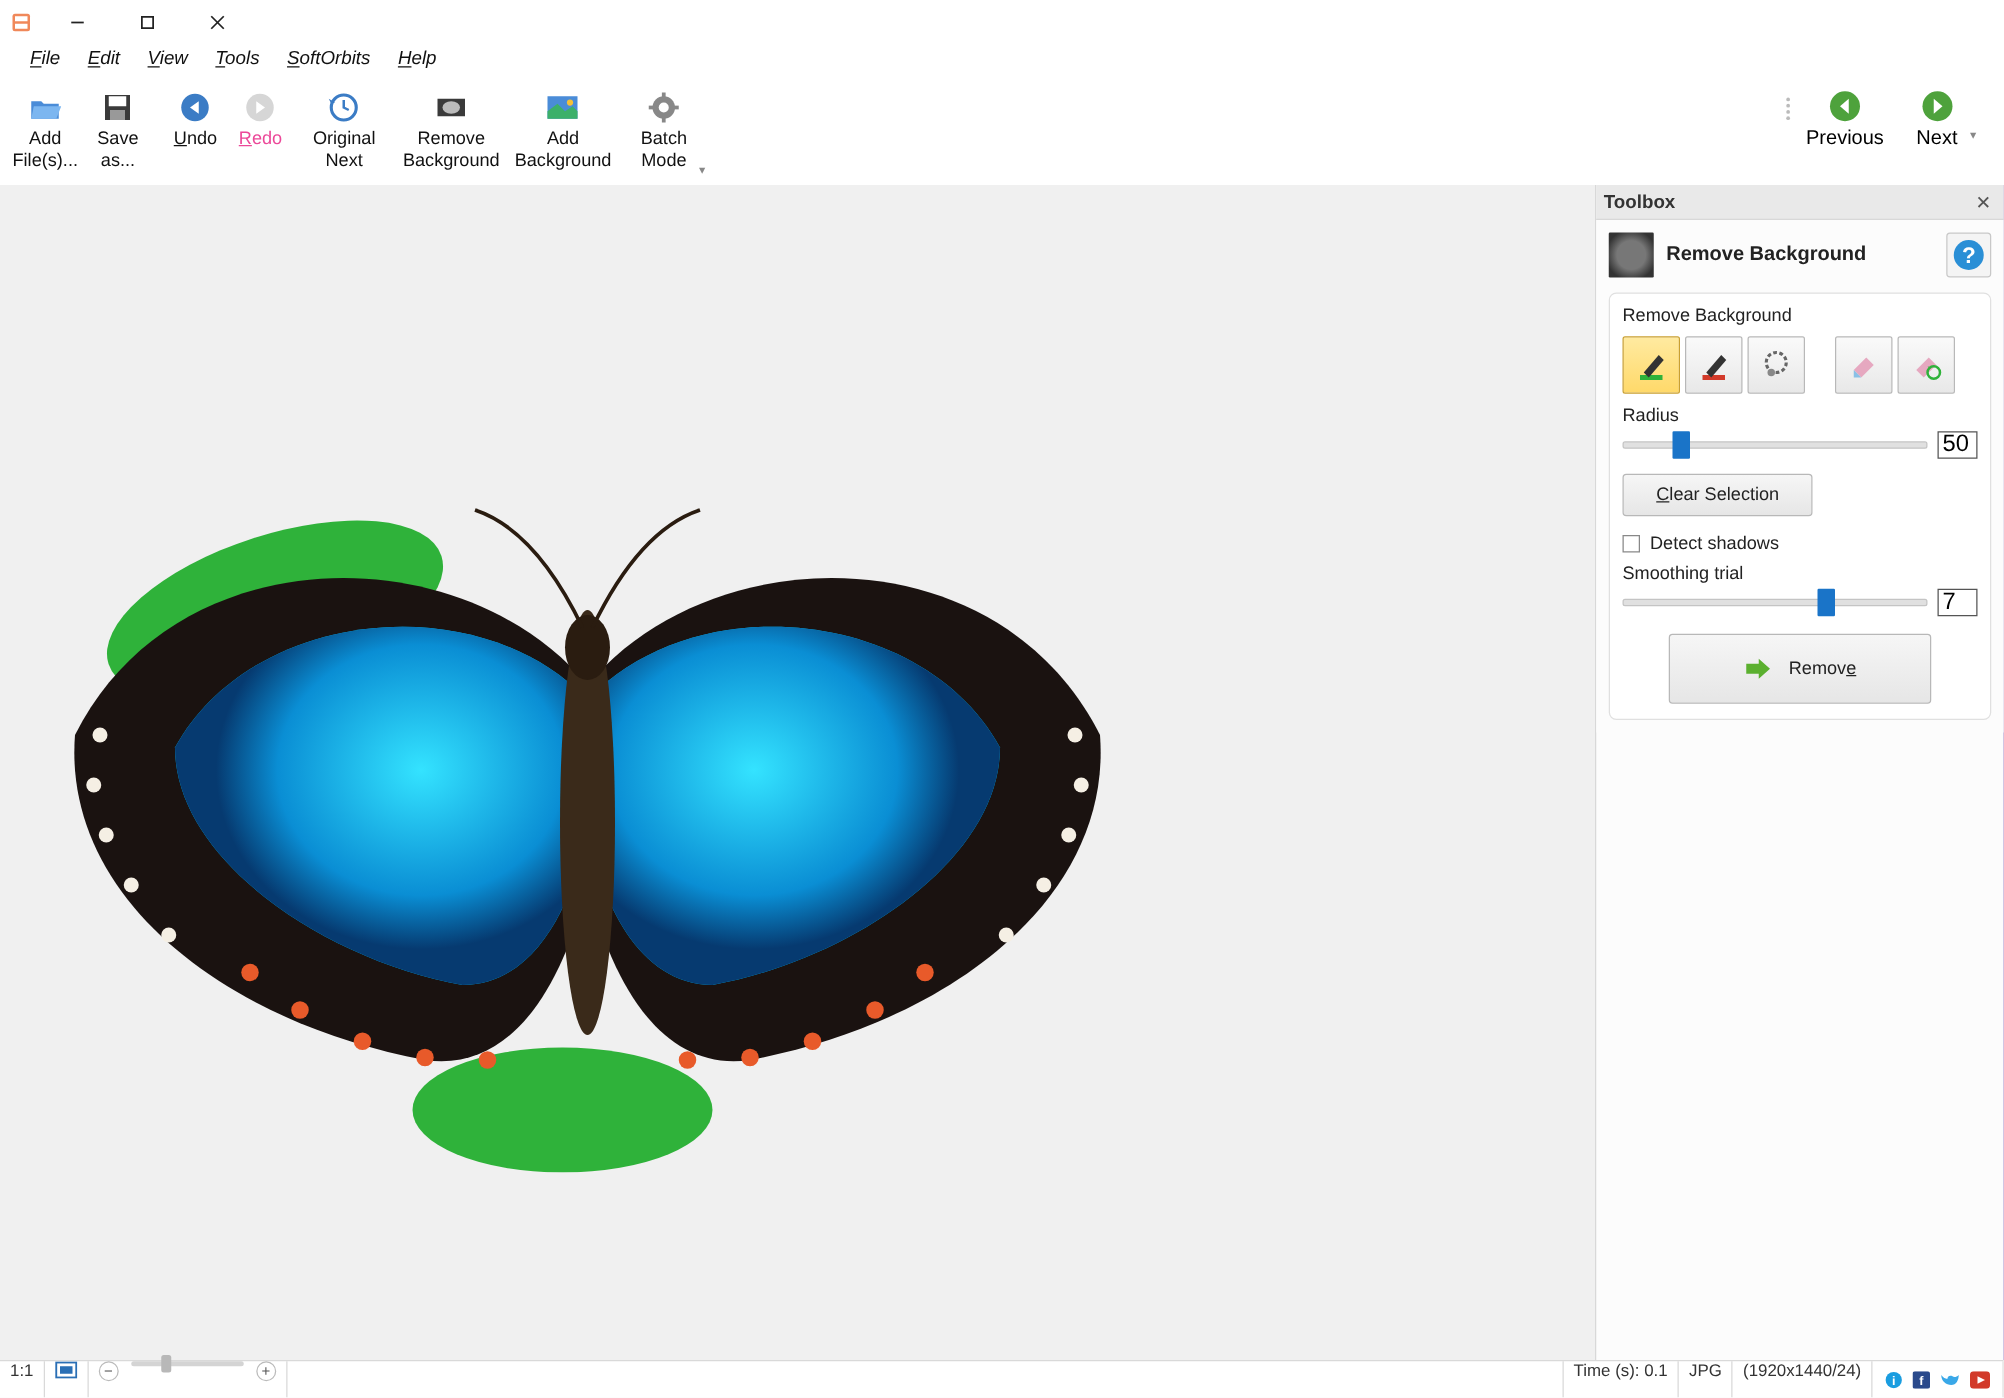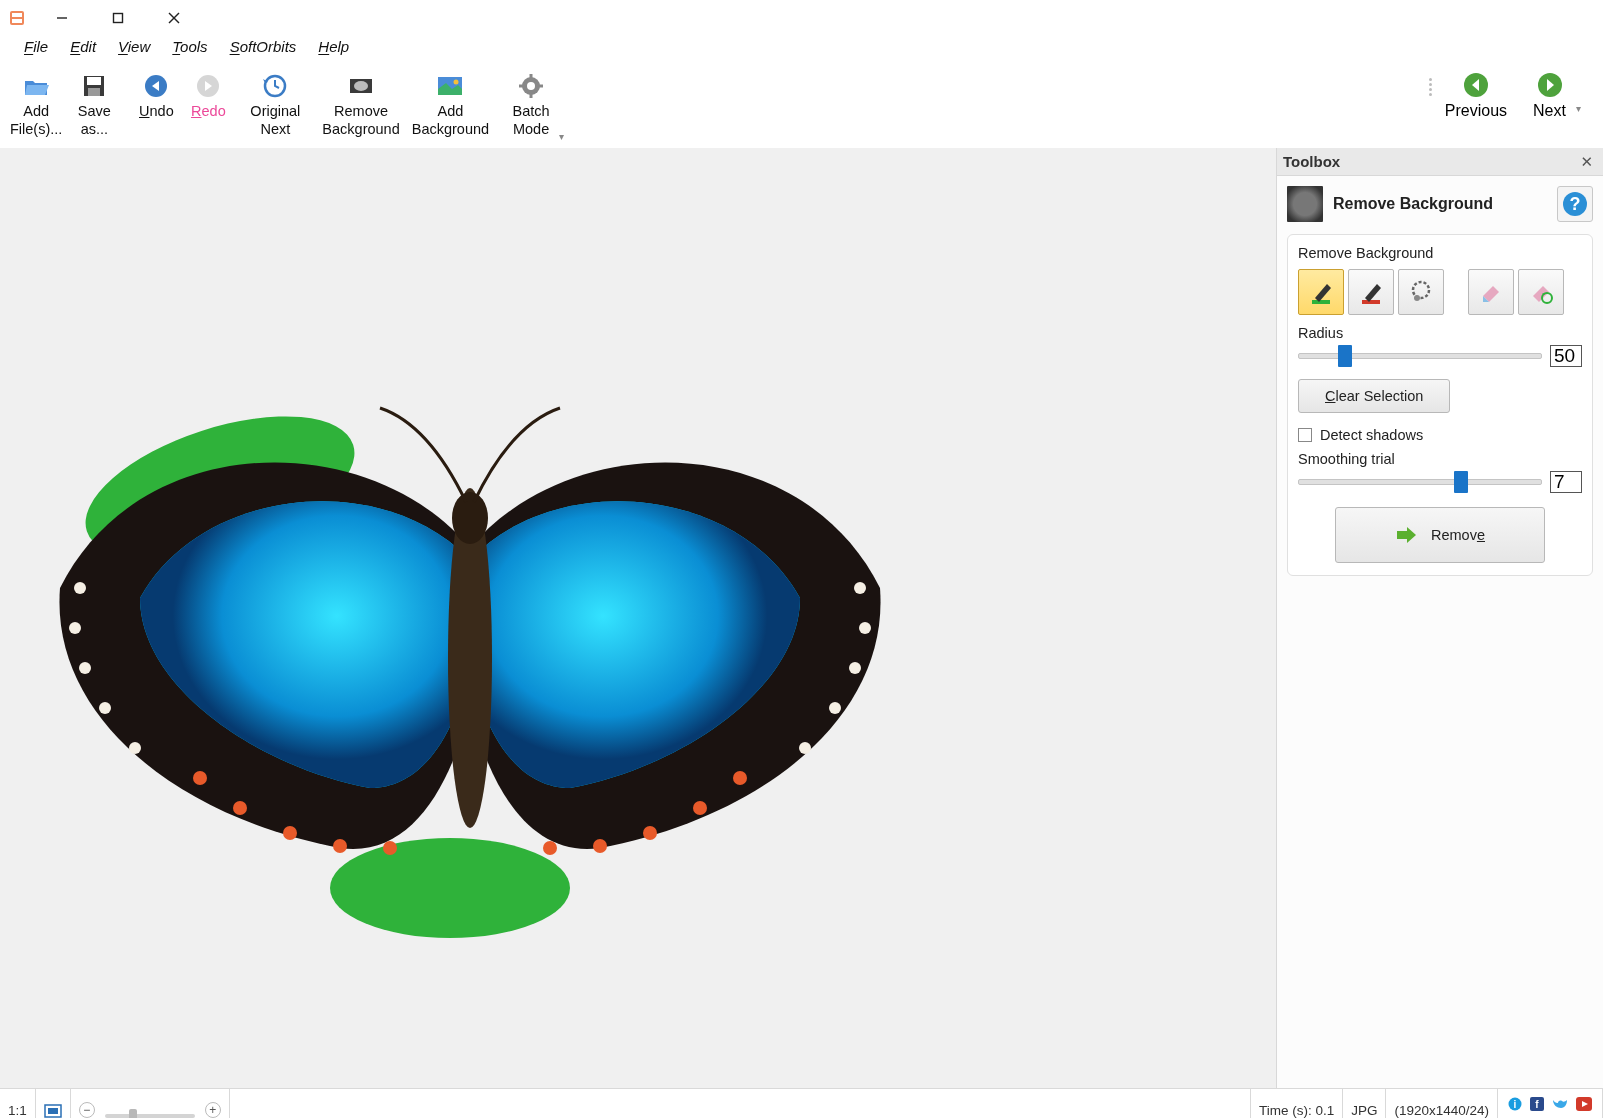--- a/index.html
+++ b/index.html
@@ -60,21 +60,21 @@
   .slider-track { flex: 1; height: 6px; background: #e0e0e0; border: 1px solid #c4c4c4; border-radius: 2px; position: relative; }
   .slider-thumb { width: 14px; height: 22px; background: #1a74c8; position: absolute; top: -9px; border-radius: 1px; }
   .slider-value { width: 32px; height: 22px; border: 1px solid #555; font-size: 19px; text-align: left; padding: 1px 3px; }
   .action-btn { display: inline-flex; align-items: center; justify-content: center; height: 34px; padding: 0 26px; background: linear-gradient(#f6f6f6, #e6e6e6); border: 1px solid #b8b8b8; border-radius: 3px; font-size: 14.5px; color: #222; margin-top: 12px; }
   .action-btn.big { height: 56px; width: 210px; margin: 14px auto 0 auto; display: flex; gap: 14px; }
   .check-row { display: flex; align-items: center; gap: 8px; margin-top: 14px; font-size: 14.5px; color: #222; }
   .check-row .box { width: 14px; height: 14px; border: 1px solid #888; background: #fff; }
 
   
   .statusbar { height: 30px; display: flex; align-items: stretch; border-top: 1px solid #d9d9d9; background: #fff; font-size: 13.5px; color: #333; }
-  .sb-cell { display: flex; align-items: flex-end; padding: 0 8px; border-right: 1px solid #d9d9d9; }
+  .sb-cell { display: flex; align-items: flex-start; padding: 0 8px; border-right: 1px solid #d9d9d9; }
   .sb-flex { flex: 1; border-right: 1px solid #d9d9d9; }
   .zoom-track { width: 90px; height: 4px; background: #d4d4d4; border-radius: 2px; position: relative; margin: 0 4px; }
   .zoom-thumb { width: 8px; height: 14px; background: #b8b8b8; border-radius: 2px; position: absolute; top: -5px; left: 24px; }
   .zoom-btn { width: 16px; height: 16px; border: 1px solid #bbb; border-radius: 50%; display: flex; align-items: center; justify-content: center; font-size: 12px; color: #555; }
   .sb-icons { display: flex; align-items: center; gap: 8px; padding: 0 10px; }
 
   
   .butterfly { position: absolute; left: 20px; top: 140px; width: 900px; height: 650px; }
 </style>
 </head>

